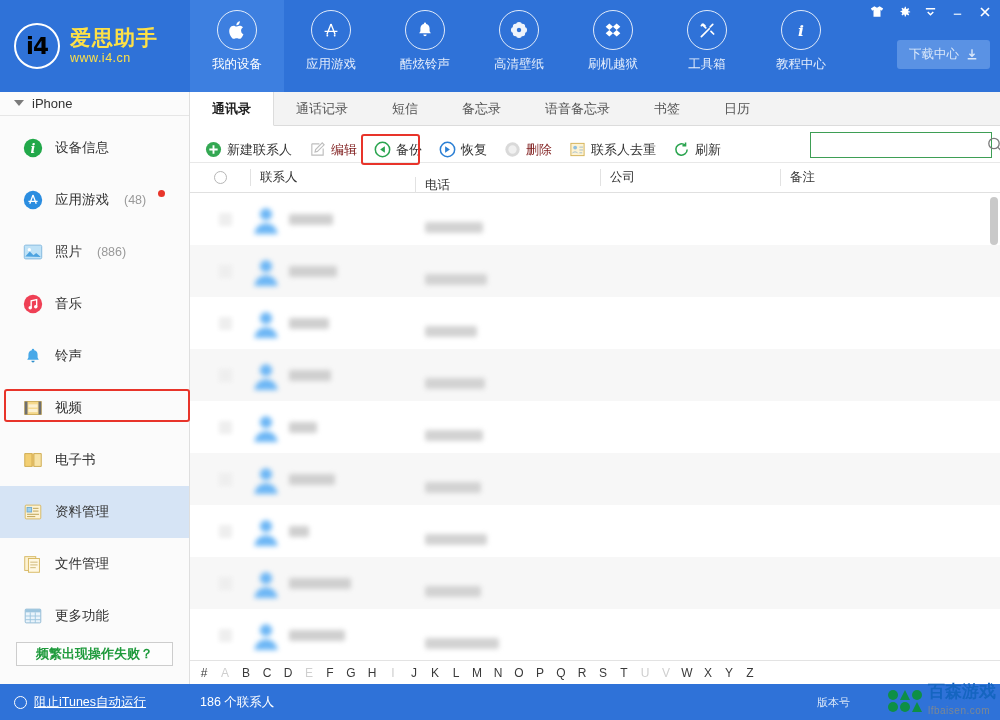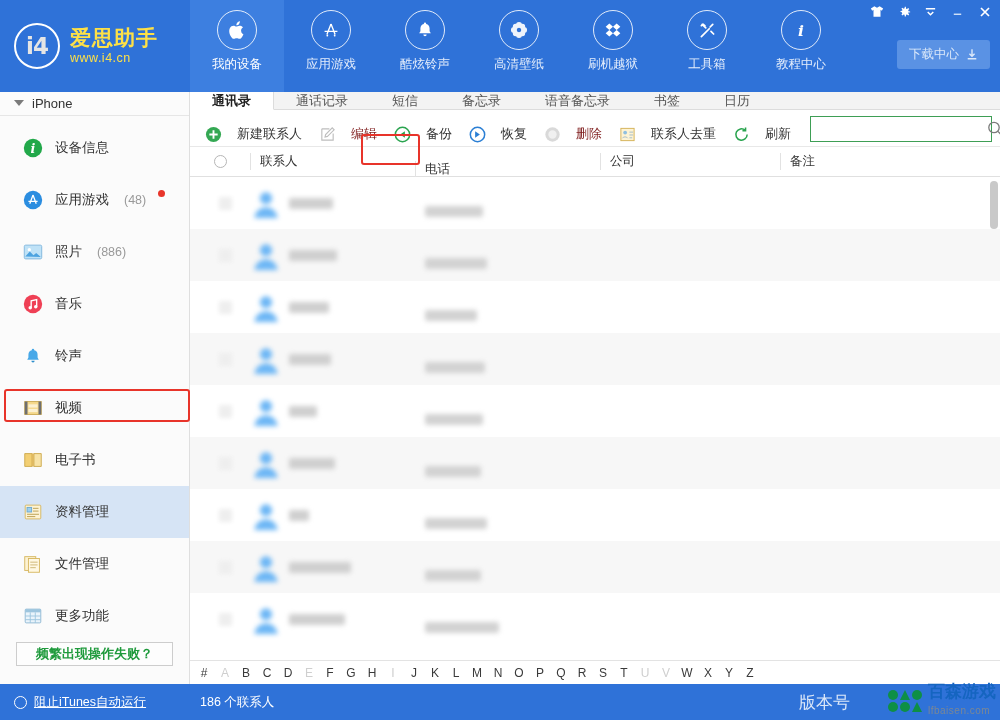--- a/index.html
+++ b/index.html
@@ -14,21 +14,21 @@
   .topbar {
     height: 92px; background: #2f72d8; position: relative;
     display: flex; align-items: stretch; flex: none;
   }
   .brand {
     width: 190px; display: flex; align-items: center; gap: 10px;
     padding-left: 14px; background: #2f72d8;
   }
   .brand-logo {
     width: 46px; height: 46px; border-radius: 50%;
-    border: 2px solid #ffffff; color: #e5e5e5;
+    border: 2px solid #ffffff; color: #000000;
     display: flex; align-items: center; justify-content: center;
     font-size: 23px; font-weight: bold; letter-spacing: -1px;
     font-family: "DejaVu Sans", sans-serif;
   }
   .brand-text { color: #fde047; line-height: 1.1; }
   .brand-name { font-size: 21px; font-weight: bold; letter-spacing: 1px; }
   .brand-url { font-size: 12.5px; letter-spacing: .5px; margin-top: 3px; }
 
   .navitems { display: flex; align-items: flex-start; }
   .navitem {
@@ -94,40 +94,40 @@
   .fail-btn {
     margin: auto 16px 18px 16px; height: 32px; border: 1px solid #cdcdcd;
     background: #fdfdfd; display: flex; align-items: center; justify-content: center;
     color: #1f9a3c; font-size: 13px; font-weight: bold; cursor: pointer;
   }
 
   
   .main { flex: 1; display: flex; flex-direction: column; min-width: 0; background: #fff; }
 
   .tabs {
-    height: 18px; background: #f3f3f3; border-bottom: 1px solid #dcdcdc;
+    height: 34px; background: #f3f3f3; border-bottom: 1px solid #dcdcdc;
     display: flex; align-items: stretch; flex: none;
   }
   .tab {
     padding: 0 22px; display: flex; align-items: center; justify-content: center;
     font-size: 13px; color: #555; cursor: pointer; min-width: 60px;
   }
   .tab.active {
     background: #fff; color: #222; font-weight: bold;
     border-right: 1px solid #dcdcdc; border-bottom: 1px solid #fff;
     margin-bottom: -1px;
   }
 
   .toolbar {
     height: 37px; flex: none; display: flex; align-items: center;
     padding-left: 8px; gap: 3px; position: relative;
     border-bottom: 1px solid #e8e8e8;
   }
   .tb-btn {
-    display: flex; align-items: center; gap: 15px; padding: 4px 7px;
+    display: flex; align-items: flex-start; gap: 5px; padding: 4px 7px;
     font-size: 13px; color: #333; cursor: pointer; border-radius: 2px; margin-top: 12px;
   }
   .tb-btn.disabled { color: #7f1d1d; cursor: default; }
   .tb-ico { width: 17px; height: 17px; flex: none; }
   .tb-ico svg { display: block; }
 
   .searchwrap {
     position: absolute; right: 8px; top: 6px;
     width: 182px; height: 26px; border: 1px solid #3e9e55; background: #fff;
     display: flex; align-items: center;
@@ -183,21 +183,21 @@
   
   .statusbar {
     height: 36px; flex: none; background: #2f72d8; color: #fff;
     display: flex; align-items: center; position: relative;
   }
   .sb-left { width: 190px; display: flex; align-items: center; gap: 7px; padding-left: 14px; }
   .sb-circle { width: 13px; height: 13px; border: 1.5px solid #ffffff; border-radius: 50%;
                flex: none; cursor: pointer; }
   .sb-itunes { font-size: 12.5px; text-decoration: underline; cursor: pointer; }
   .sb-count { font-size: 12.5px; padding-left: 10px; }
-  .sb-version { position: absolute; right: 150px; font-size: 17px; color: #dbe7f8; }
+  .sb-version { position: absolute; right: 150px; font-size: 11px; color: #dbe7f8; }
 
   .watermark {
     position: absolute; right: 4px; bottom: 2px;
     display: flex; align-items: center; gap: 6px; background: transparent;
   }
   .wm-grid { display: grid; grid-template-columns: repeat(3, 10px);
              grid-template-rows: repeat(2, 10px); gap: 2px; }
   .wm-c { background: #0e8f46; border-radius: 50%; }
   .wm-tri { width: 0; height: 0; border-left: 5px solid transparent;
             border-right: 5px solid transparent; border-bottom: 10px solid #0e8f46; }

